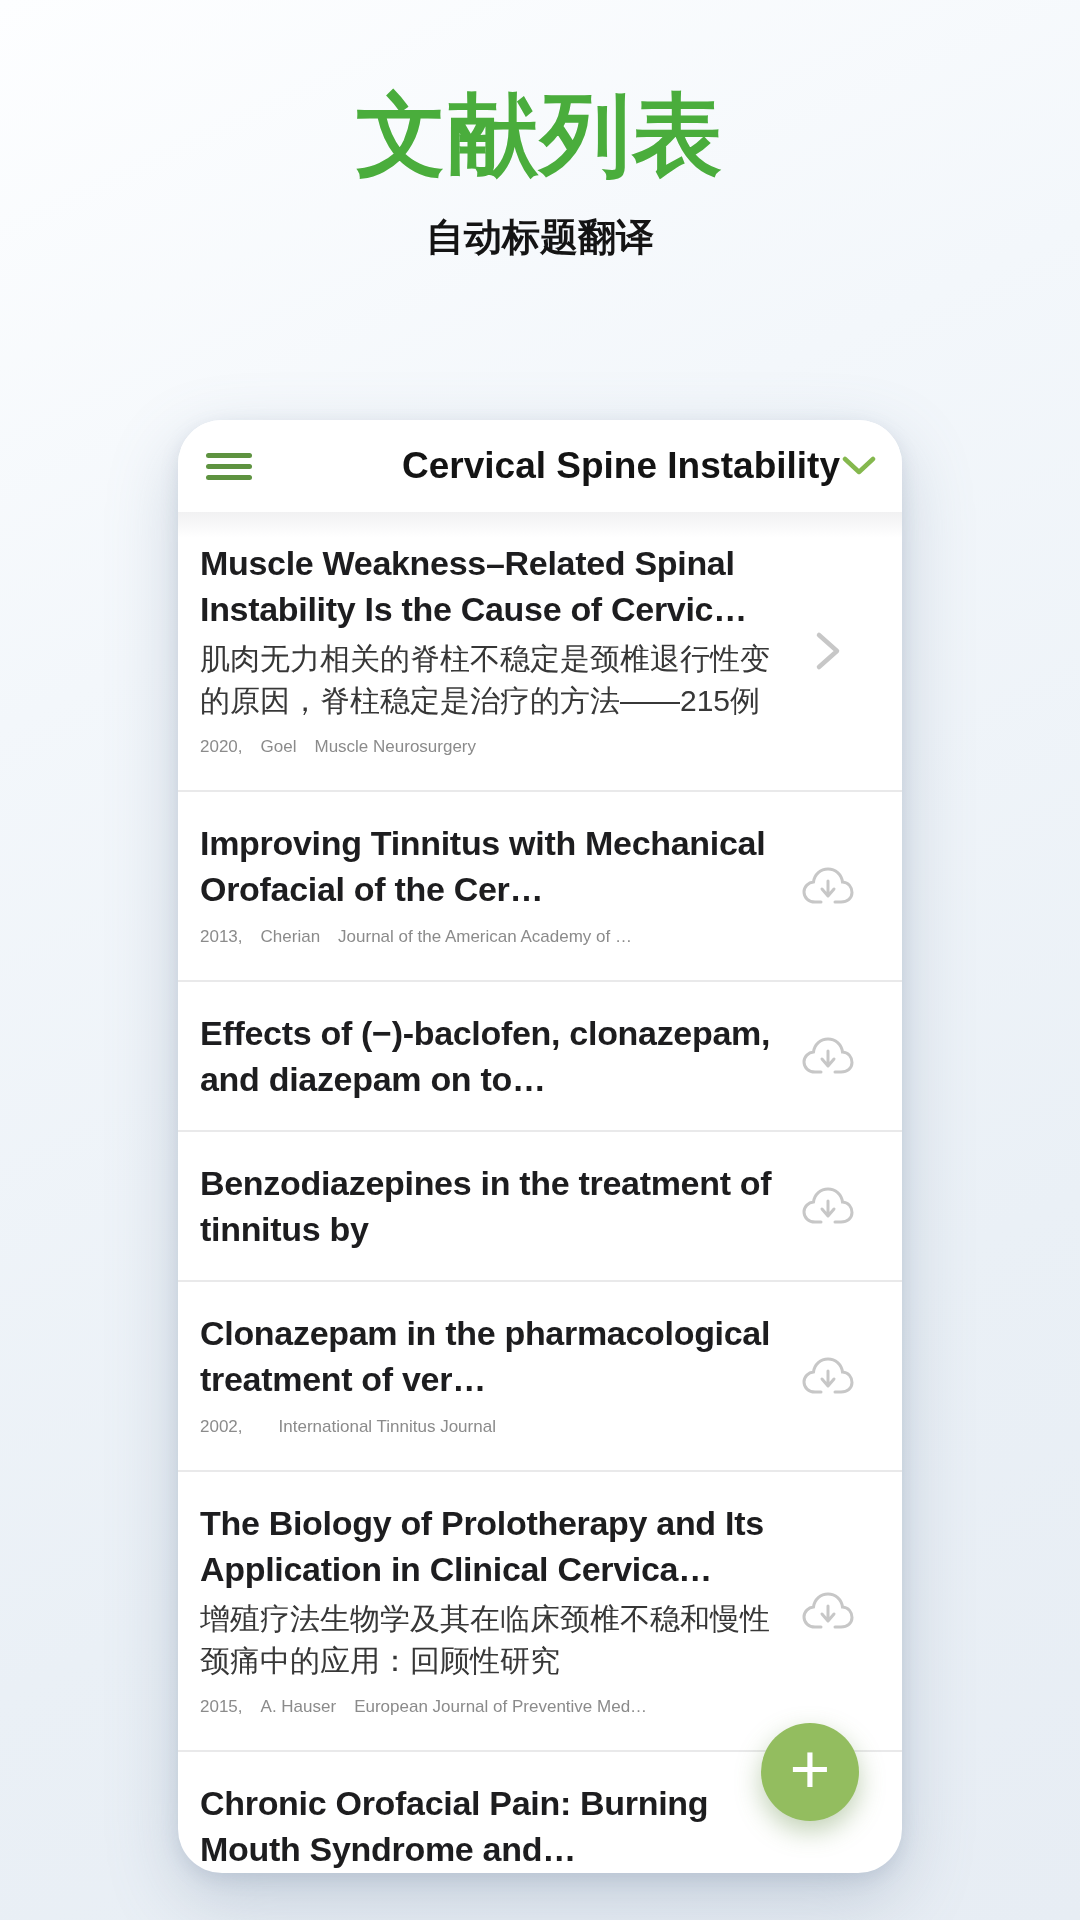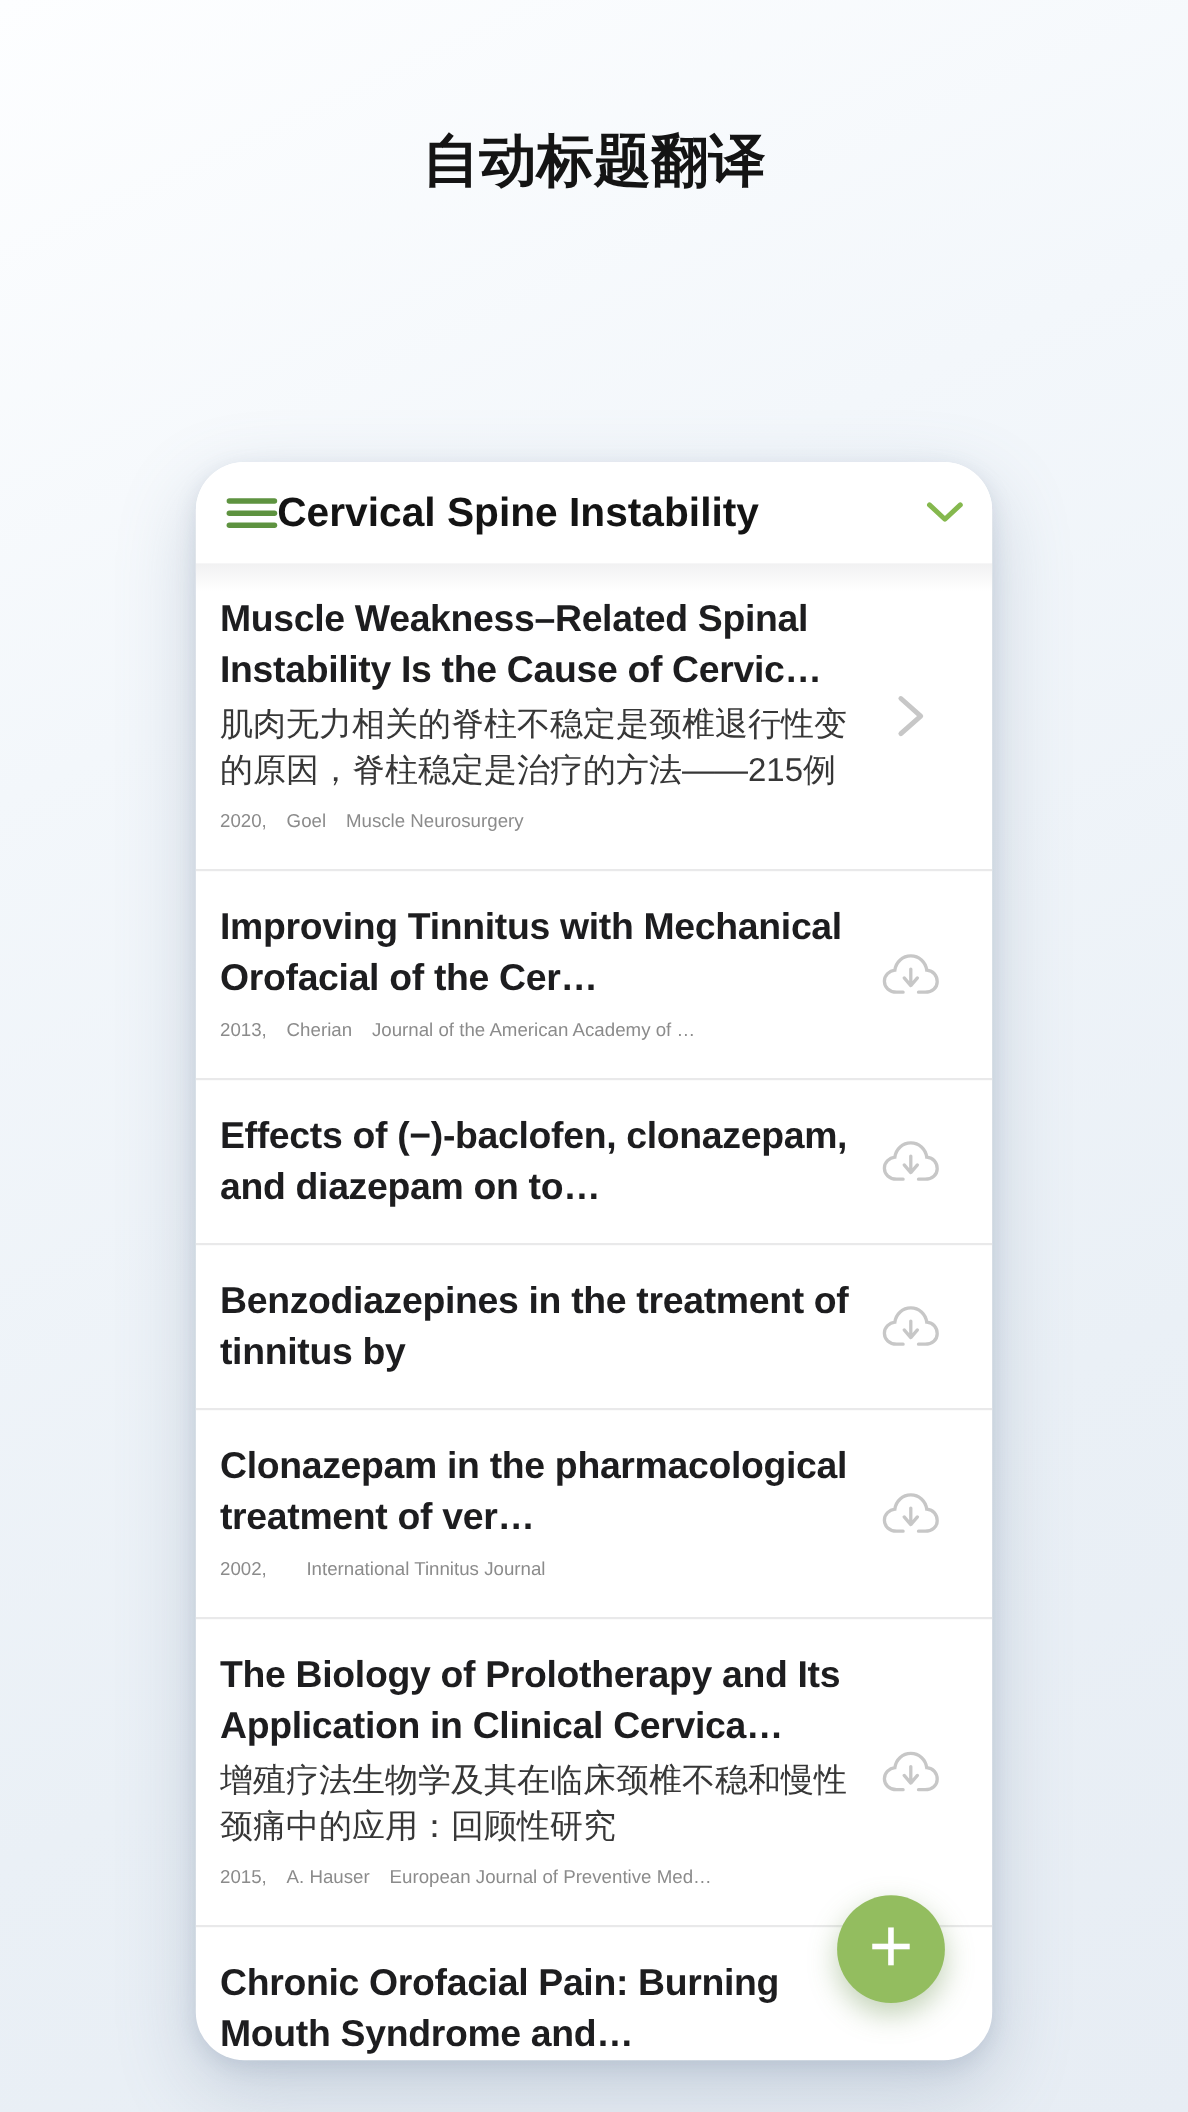--- a/index.html
+++ b/index.html
@@ -9,36 +9,36 @@
     font-family:"Liberation Sans", sans-serif;
     -webkit-font-smoothing:antialiased;
   }
   
   .header{padding-top:86px;text-align:center;}
   .page-title{
     margin:0;font-size:90px;line-height:1.1;font-weight:800;
     color:#4aad3c;letter-spacing:2px;
   }
   .page-subtitle{
-    margin:30px 0 0 0;font-size:52px;line-height:1.2;font-weight:600;color:#141414;
+    margin:30px 0 0 0;font-size:38px;line-height:1.2;font-weight:600;color:#141414;
   }
   
   .phone{
     position:absolute;left:178px;top:420px;width:724px;height:1453px;
     background:#ffffff;border-radius:44px;overflow:hidden;
     box-shadow:0 26px 70px rgba(110,130,155,0.30), 0 6px 18px rgba(110,130,155,0.18);
   }
   .appbar{
     height:92px;display:flex;align-items:center;
     padding:0 26px 0 28px;background:#ffffff;position:relative;z-index:2;
   }
   .menu-btn{width:46px;display:flex;flex-direction:column;gap:6px;cursor:pointer;}
   .menu-btn .bar{height:5px;border-radius:2.5px;background:#5e9340;}
   .appbar-title{
-    flex:1;text-align:left;font-size:37px;font-weight:700;color:#141414;
+    flex:1;text-align:right;font-size:37px;font-weight:700;color:#141414;
     white-space:nowrap;overflow:hidden;
   }
   .dropdown-btn{width:36px;display:flex;justify-content:flex-end;cursor:pointer;}
   .appbar-shade{
     position:absolute;left:0;right:0;top:92px;height:26px;z-index:1;
     background:linear-gradient(#f1f1f2,rgba(255,255,255,0));
     pointer-events:none;
   }
   
   .list{position:relative;z-index:0;}
@@ -74,20 +74,21 @@
   }
   .fab span{
     color:#ffffff;font-size:70px;font-weight:400;line-height:1;
     transform:translateY(-3px);
   }
 </style>
 </head>
 <body>
 
 <div class="header">
+  <h1 class="page-title">文献列表</h1>
   <div class="page-subtitle">自动标题翻译</div>
 </div>
 
 <div class="phone">
 
   <div class="appbar">
     <div class="menu-btn">
       <div class="bar"></div>
       <div class="bar"></div>
       <div class="bar"></div>

